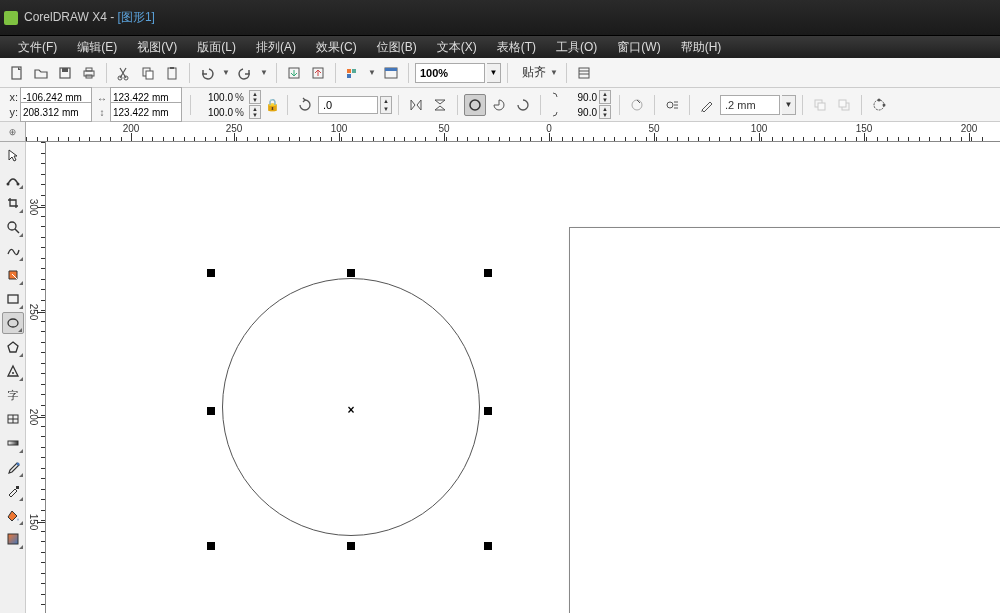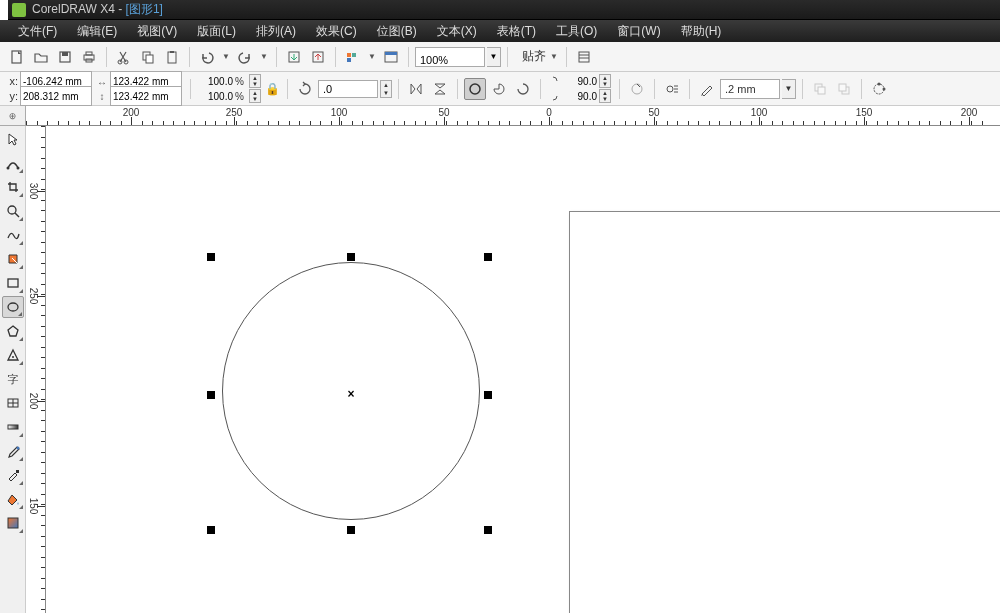--- a/index.html
+++ b/index.html
@@ -1,32 +1,32 @@
 <!DOCTYPE html>
 <html><head>
 <meta charset="utf-8">
 <style>
 * { margin: 0; padding: 0; box-sizing: border-box; font-family: "Microsoft YaHei", Arial, sans-serif; }
 body { width: 1000px; height: 613px; overflow: hidden; background: #fff; font-size: 11px; }
 
 
-.title-bar { height: 20px; background: linear-gradient(#2a2a2a, #1a1a1a); color: #ccc; display: flex; align-items: center; padding-left: 4px; border-bottom: 1px solid #000; margin-left: 8px; }
+.title-bar { height: 36px; background: linear-gradient(#2a2a2a, #1a1a1a); color: #ccc; display: flex; align-items: center; padding-left: 4px; border-bottom: 1px solid #000; }
 .title-bar .logo { width: 14px; height: 14px; background: #7fc241; border-radius: 2px; margin-right: 6px; }
 .title-bar .title-text { font-size: 12px; }
 .title-bar .doc-name { color: #5aa0d8; }
 
 
 .menu-bar { height: 22px; background: linear-gradient(#3a3a3a, #1f1f1f); display: flex; align-items: center; padding: 0 8px; }
 .menu-item { color: #ddd; padding: 0 10px; font-size: 12px; cursor: pointer; }
 
 
 .toolbar { height: 30px; background: #f5f5f5; border-bottom: 1px solid #ccc; display: flex; align-items: center; padding: 0 6px; gap: 2px; }
 .sep { width: 1px; height: 20px; background: #ccc; margin: 0 4px; }
 .tb-btn { width: 22px; height: 22px; display: flex; align-items: center; justify-content: center; cursor: pointer; border-radius: 2px; color: #555; }
-.zoom-box { width: 70px; height: 20px; border: 1px solid #aaa; background: #fff; display: flex; align-items: flex-end; padding: 0 4px; font-size: 11px; }
+.zoom-box { width: 70px; height: 20px; border: 1px solid #aaa; background: #fff; display: flex; align-items: center; padding: 0 4px; font-size: 11px; font-weight: bold; }
 .zoom-arrow { width: 14px; height: 20px; border: 1px solid #aaa; border-left: none; background: #f0f0f0; display: flex; align-items: center; justify-content: center; font-size: 8px; cursor: pointer; }
 .snap-label { font-size: 12px; color: #333; margin-left: 8px; }
 
 
 .prop-bar { height: 34px; background: #f5f5f5; border-bottom: 1px solid #ccc; display: flex; align-items: center; padding: 0 4px; gap: 2px; font-size: 11px; color: #333; }
 .coord-group { display: flex; flex-direction: column; gap: 1px; margin-right: 2px; }
 .coord-row { display: flex; align-items: center; gap: 2px; height: 14px; }
 .coord-label { width: 14px; text-align: right; color: #333; }
 .coord-input { width: 72px; height: 14px; border: 1px solid #aaa; background: #fff; padding: 9px 2px; font-size: 10px; }
 .size-icon { width: 12px; height: 12px; display: inline-flex; align-items: center; justify-content: center; font-size: 10px; color: #555; }

